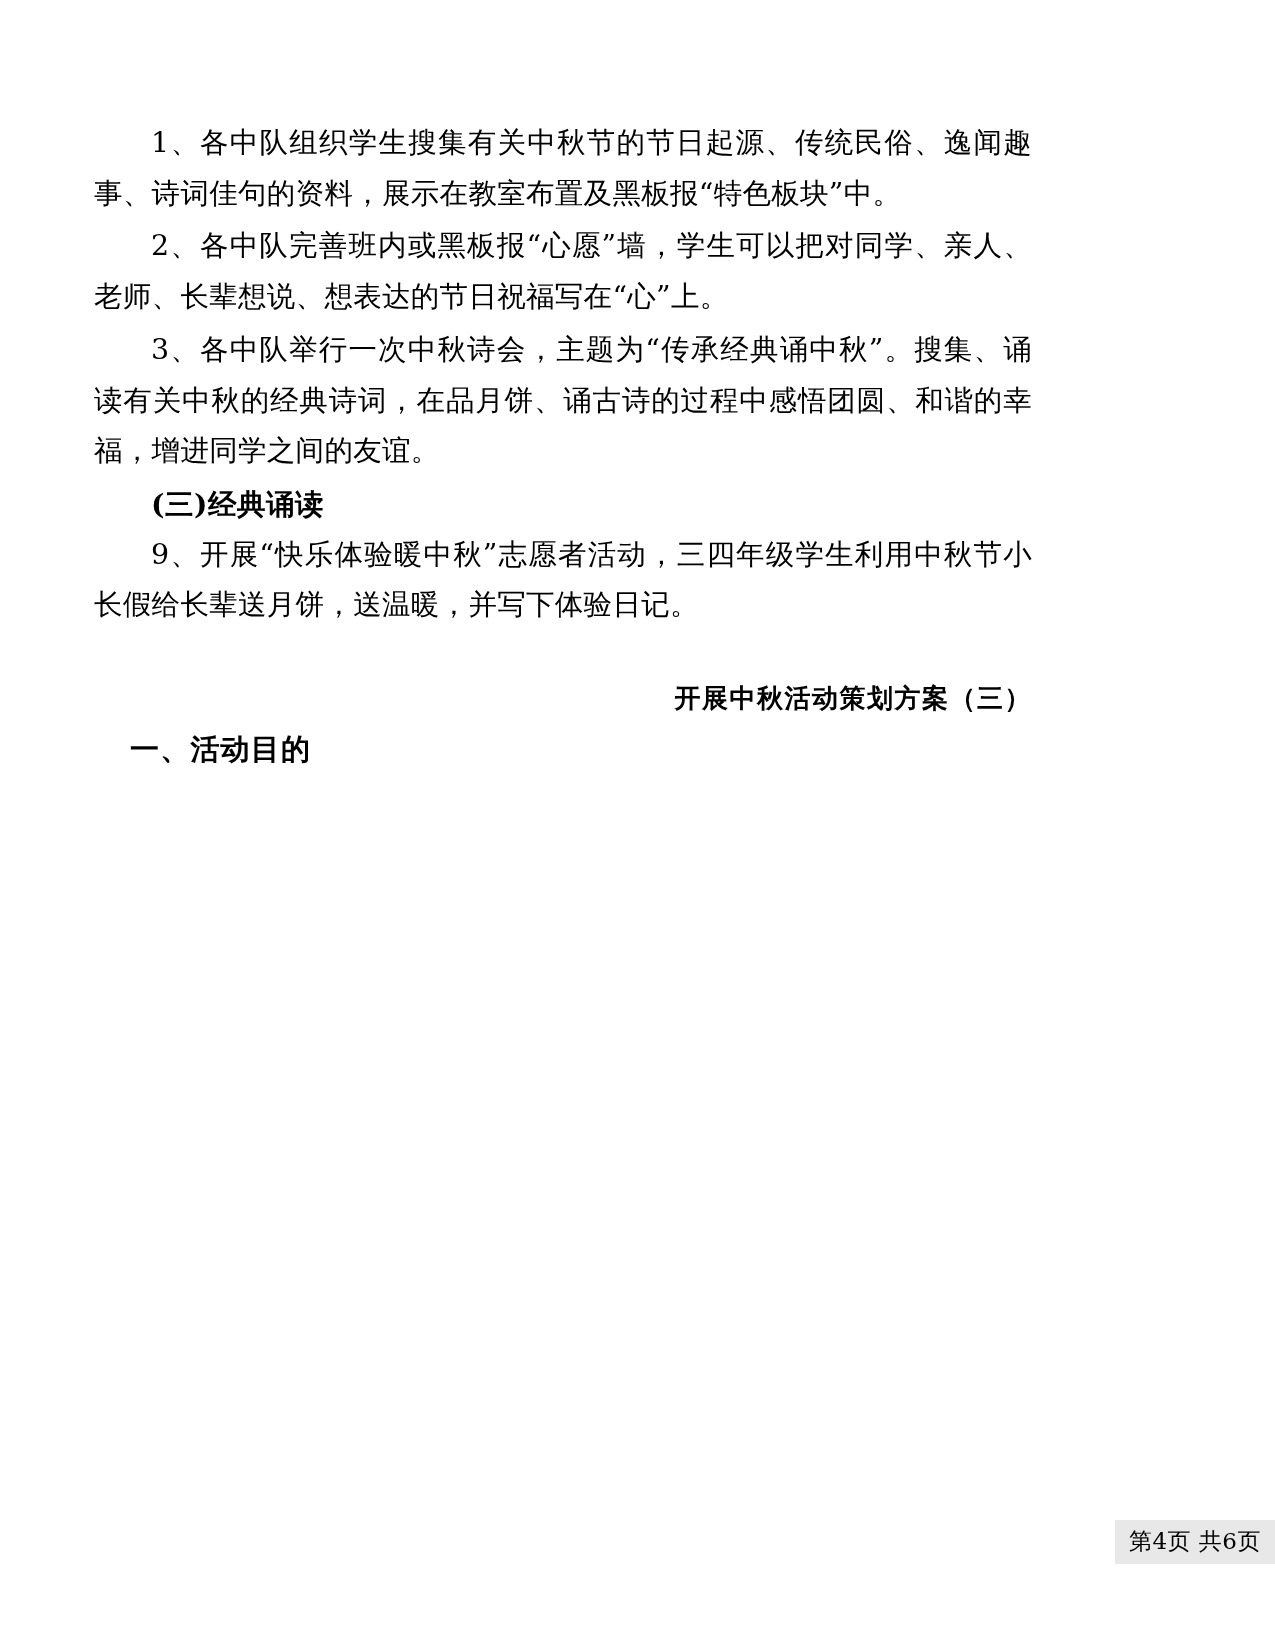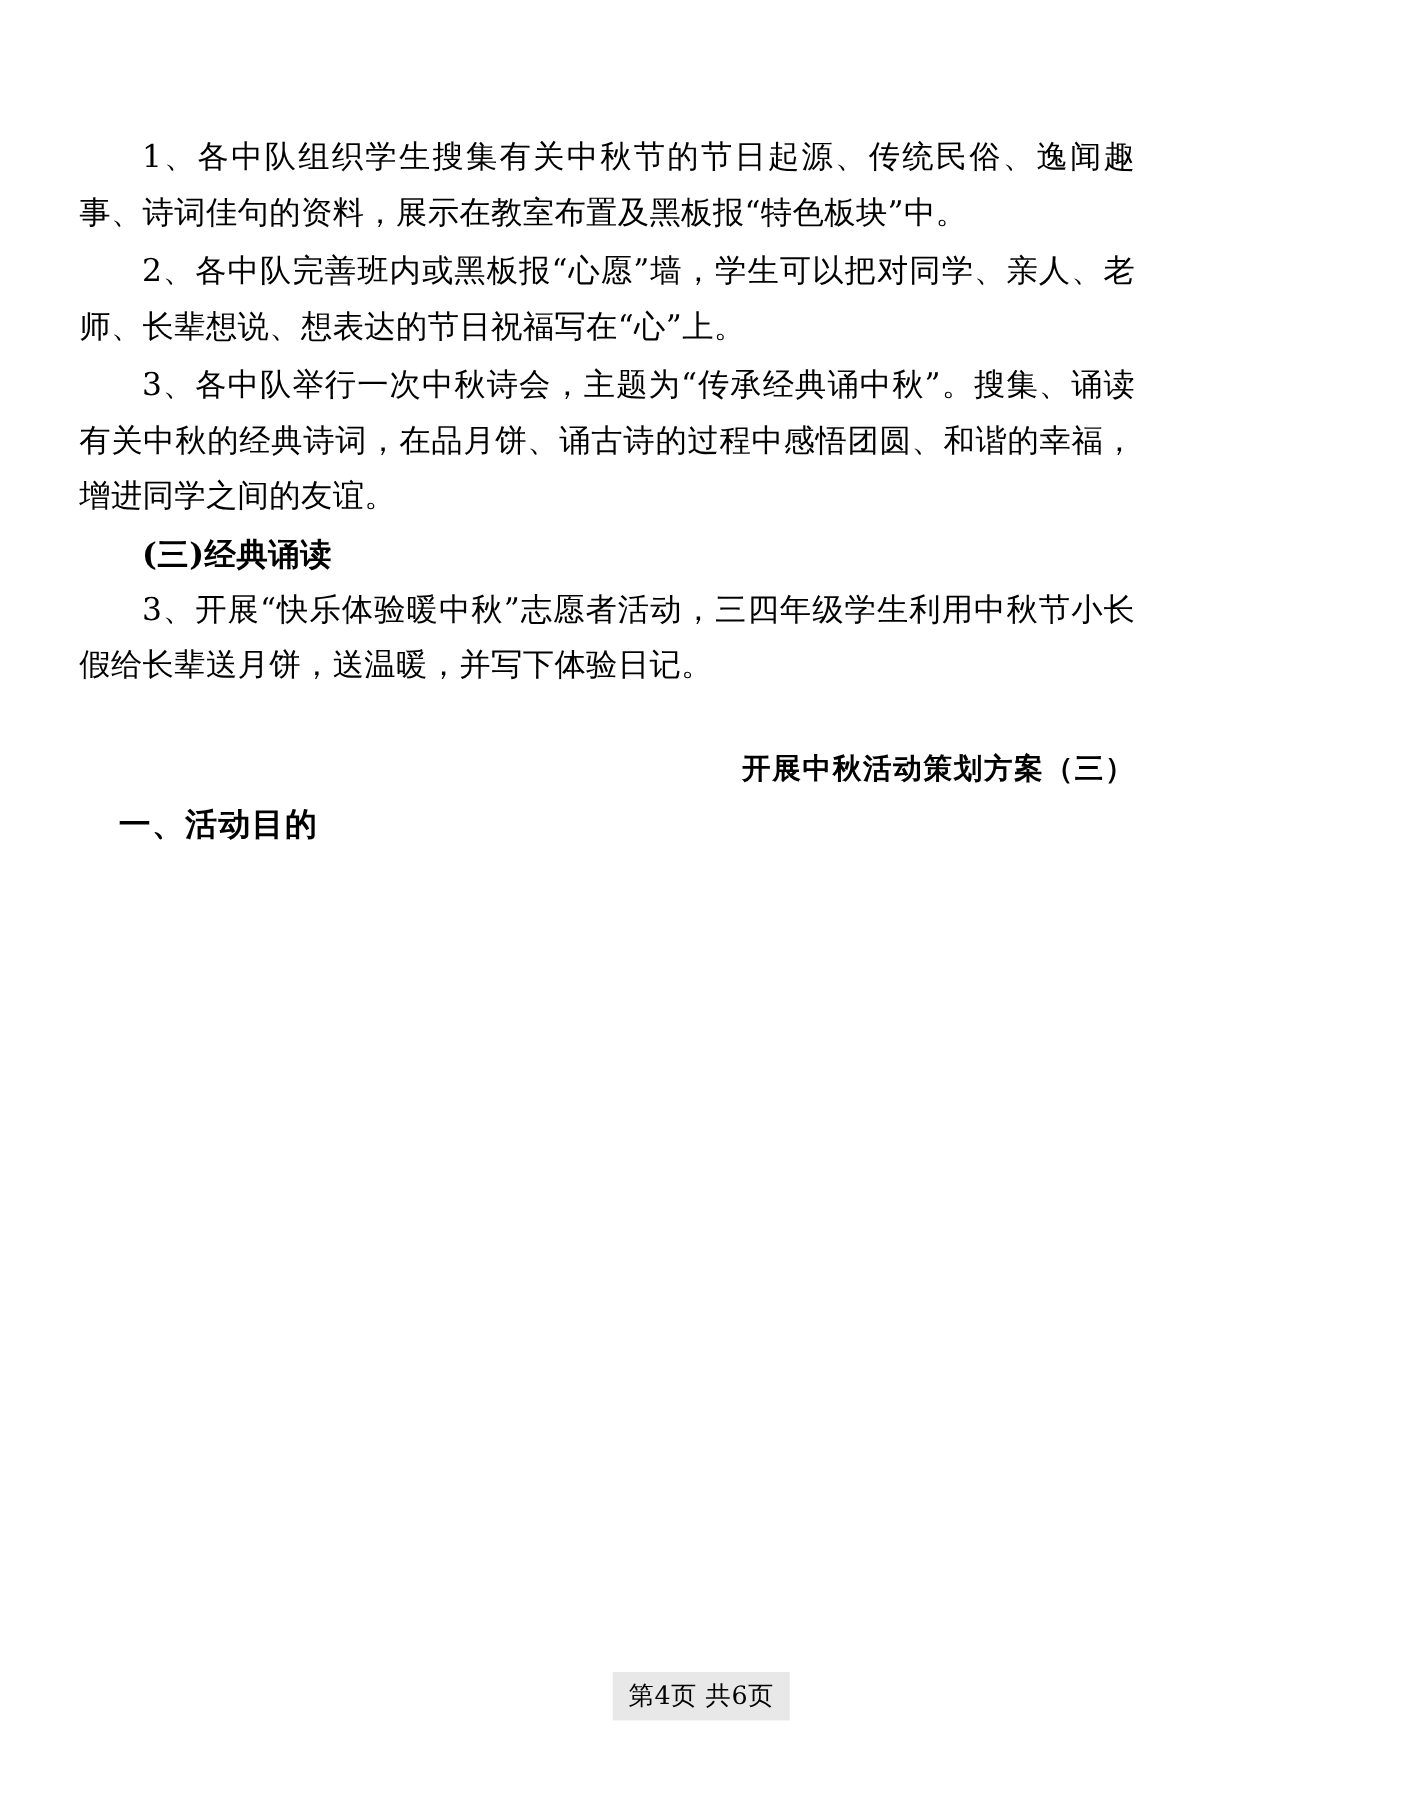--- a/index.html
+++ b/index.html
@@ -15,21 +15,21 @@
     color: #000000;
     overflow: hidden;
   }
   .page {
     position: absolute;
     left: 0;
     top: 0;
     width: 1210px;
     height: 1650px;
     box-sizing: border-box;
-    padding: 118px 178px 0 72px;
+    padding: 118px 178px 0 94px;
   }
   .para {
     font-size: 28.5px;
     line-height: 1.78;
     text-align: justify;
     text-justify: inter-ideograph;
     margin: 0 0 2px 0;
     letter-spacing: 0.3px;
   }
   .indent {
@@ -55,21 +55,21 @@
     font-weight: bold;
     margin: 0 0 0 0;
     text-indent: 36px;
     letter-spacing: 1.2px;
   }
   .footer {
     position: absolute;
     left: 0;
     right: 0;
     bottom: 86px;
-    text-align: center;
+    text-align: right;
   }
   .footer-inner {
     display: inline-block;
     background: #e8e8e8;
     padding: 6px 14px 7px 14px;
     font-size: 23px;
     letter-spacing: 0.5px;
     color: #000;
   }
   .spacer-md { height: 14px; }
@@ -78,21 +78,21 @@
 <body>
 
 <div class="page">
 
   <p class="para indent">1、各中队组织学生搜集有关中秋节的节日起源、传统民俗、逸闻趣事、诗词佳句的资料，展示在教室布置及黑板报“特色板块”中。</p>
   <p class="para indent">2、各中队完善班内或黑板报“心愿”墙，学生可以把对同学、亲人、老师、长辈想说、想表达的节日祝福写在“心”上。</p>
   <p class="para indent">3、各中队举行一次中秋诗会，主题为“传承经典诵中秋”。搜集、诵读有关中秋的经典诗词，在品月饼、诵古诗的过程中感悟团圆、和谐的幸福，增进同学之间的友谊。</p>
 
   <p class="subhead">(三)经典诵读</p>
 
-  <p class="para indent">3、开展“快乐体验暖中秋”志愿者活动，三四年级学生利用中秋节小长假给长辈送月饼，送温暖，并写下体验日记。</p>
+  <p class="para indent">9、开展“快乐体验暖中秋”志愿者活动，三四年级学生利用中秋节小长假给长辈送月饼，送温暖，并写下体验日记。</p>
 
   <div class="spacer-md"></div>
 
   <h1 class="doc-title">开展中秋活动策划方案（三）</h1>
 
   <h2 class="section-head">一、活动目的</h2>
 
 
 </div>
 

